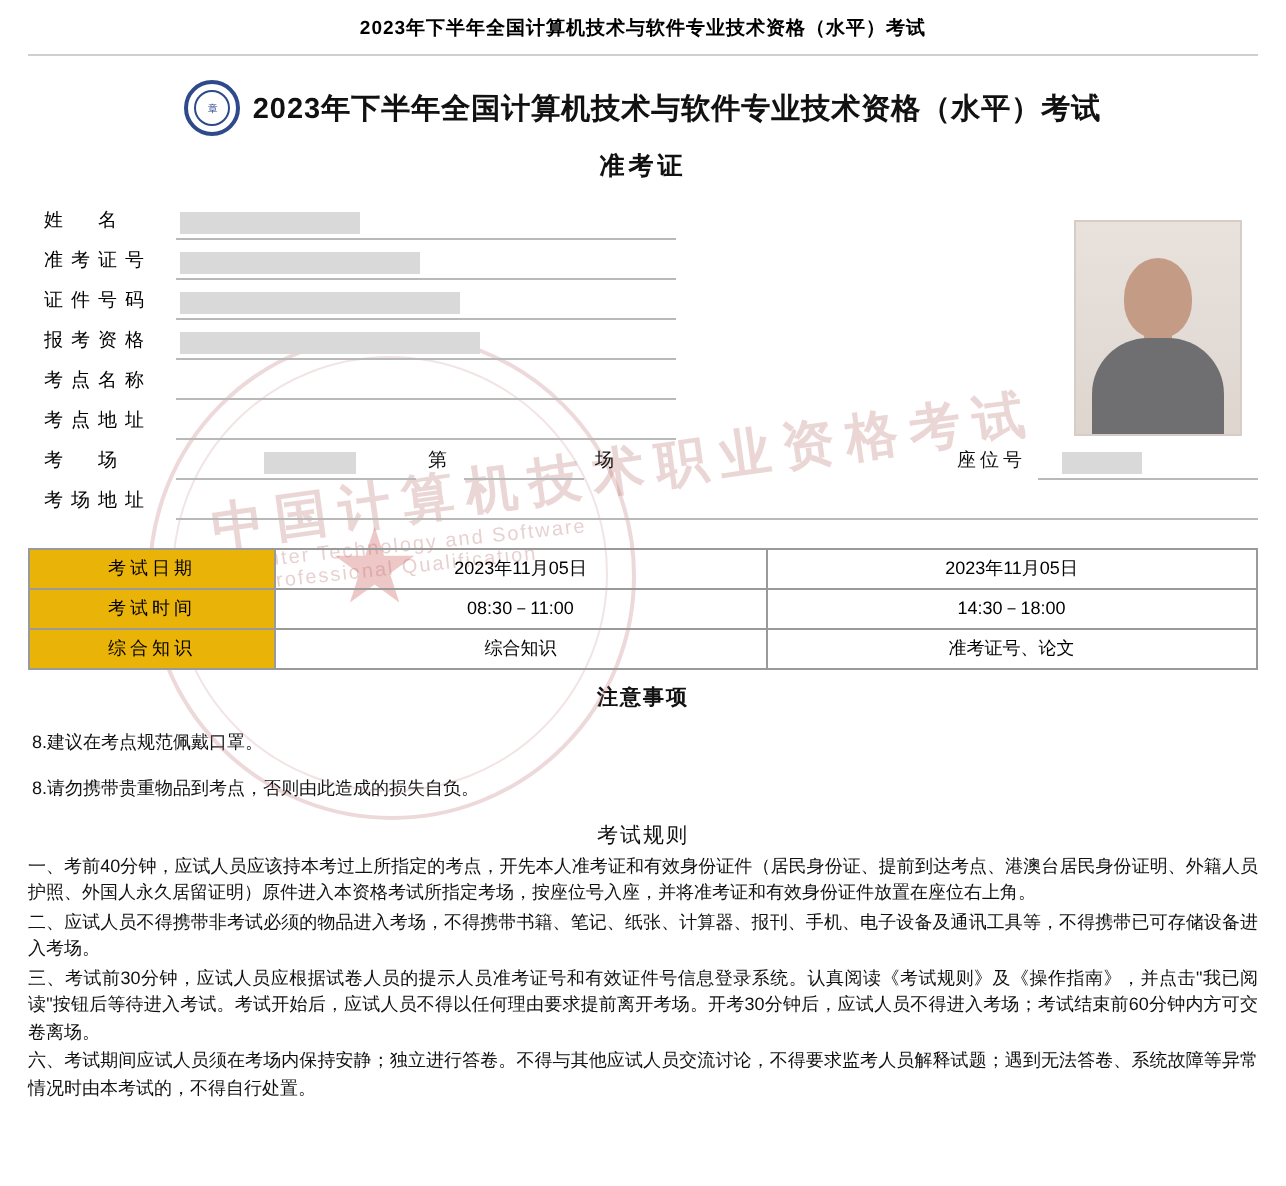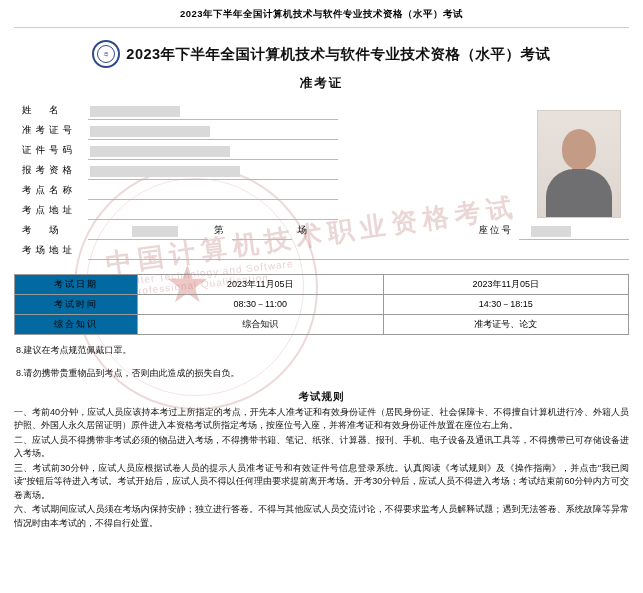--- a/index.html
+++ b/index.html
@@ -182,39 +182,39 @@
     position:relative;
     z-index:2;
   }
   table.sched td{
     border:1px solid #9a9a9a;
     height:17px;
     text-align:center;
     padding:1px 2px;
     color:#000;
   }
-  table.sched td.lead{width:118px;background:#0369a1;letter-spacing:2px;margin-top:24px;}
+  table.sched td.lead{width:118px;background:#eab308;letter-spacing:2px;margin-top:24px;}
 
   .notice-title{
     text-align:center;
     font-weight:bold;
     font-size:10.5px;
     margin-top:7px;
     letter-spacing:1px;
   }
   .notice-list{
     font-size:9px;
     line-height:1.55;
     margin-top:2px;
     padding-left:2px;
   }
 
   .rules-title{
     text-align:center;
-    font-weight:bold;
+    font-weight:normal;
     font-size:10.5px;
     margin-top:7px;
     letter-spacing:1px;
   }
   .rules{
     font-size:9px;
     line-height:1.5;
     text-align:justify;
     margin-top:2px;
   }
@@ -317,38 +317,39 @@
     <table class="sched">
       <tbody>
           <tr>
         <td class="lead">考试日期</td>
         <td>2023年11月05日</td>
         <td>2023年11月05日</td>
       </tr>
       <tr>
         <td class="lead">考试时间</td>
         <td>08:30－11:00</td>
-        <td>14:30－18:15</td>
+        <td>14:30－18:00</td>
       </tr>
       <tr>
         <td class="lead">综合知识</td>
         <td>综合知识</td>
         <td>准考证号、论文</td>
       </tr>
     </tbody>
       </table>
 
+    <div class="notice-title">注意事项</div>
     <div class="notice-list">
       <p>8.建议在考点规范佩戴口罩。</p>
       <p>8.请勿携带贵重物品到考点，否则由此造成的损失自负。</p>
     </div>
 
     <div class="rules-title">考试规则</div>
     <div class="rules">
-      <p>一、考前40分钟，应试人员应该持本考过上所指定的考点，开先本人准考证和有效身份证件（居民身份证、社会保障卡、不得擅自计算机进行冷、外籍人员护照、外国人永久居留证明）原件进入本资格考试所指定考场，按座位号入座，并将准考证和有效身份证件放置在座位右上角。</p>
+      <p>一、考前40分钟，应试人员应该持本考过上所指定的考点，开先本人准考证和有效身份证件（居民身份证、提前到达考点、港澳台居民身份证明、外籍人员护照、外国人永久居留证明）原件进入本资格考试所指定考场，按座位号入座，并将准考证和有效身份证件放置在座位右上角。</p>
       <p>二、应试人员不得携带非考试必须的物品进入考场，不得携带书籍、笔记、纸张、计算器、报刊、手机、电子设备及通讯工具等，不得携带已可存储设备进入考场。</p>
       <p>三、考试前30分钟，应试人员应根据试卷人员的提示人员准考证号和有效证件号信息登录系统。认真阅读《考试规则》及《操作指南》，并点击"我已阅读"按钮后等待进入考试。考试开始后，应试人员不得以任何理由要求提前离开考场。开考30分钟后，应试人员不得进入考场；考试结束前60分钟内方可交卷离场。</p>
       <p>六、考试期间应试人员须在考场内保持安静；独立进行答卷。不得与其他应试人员交流讨论，不得要求监考人员解释试题；遇到无法答卷、系统故障等异常情况时由本考试的，不得自行处置。</p>
 
     </div>
 
   </div>
 </div>
 
 </body></html>

